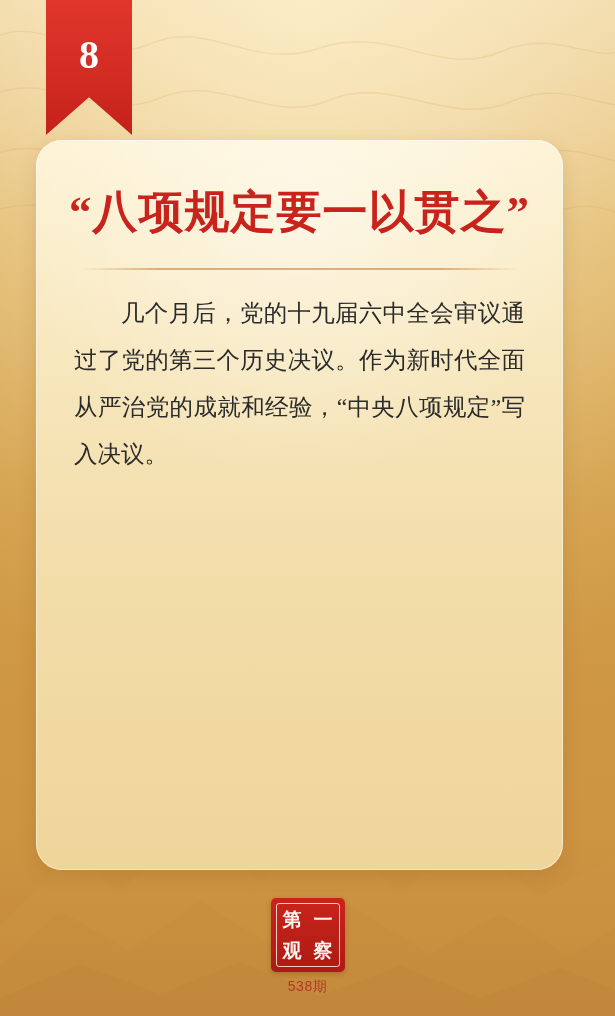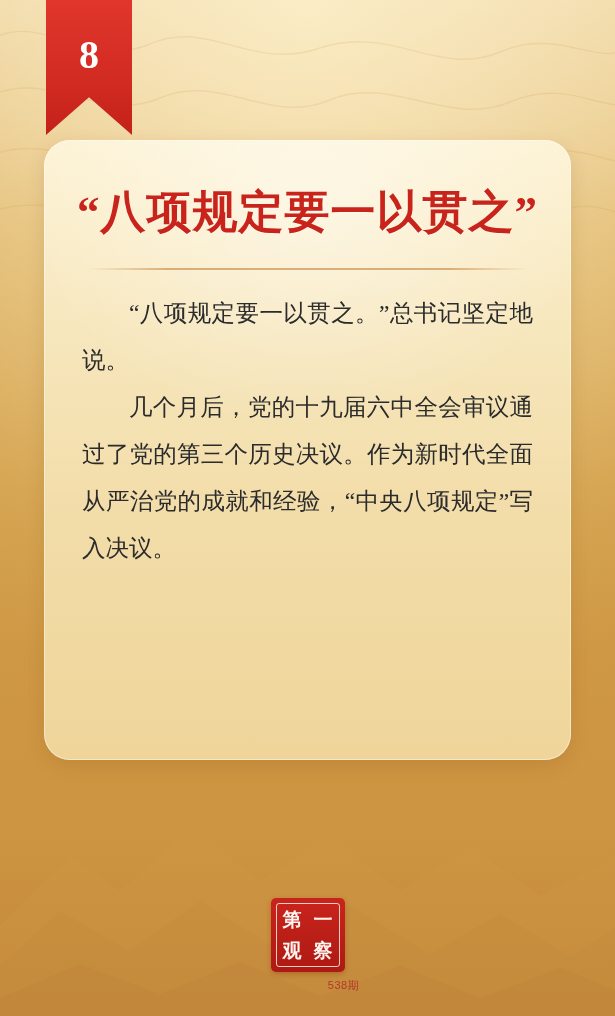--- a/index.html
+++ b/index.html
@@ -77,24 +77,24 @@
     font-size: 40px;
     font-weight: bold;
     font-family: "Liberation Serif", serif;
     z-index: 7;
     letter-spacing: 0;
   }
 
   
   .card {
     position: absolute;
-    left: 44px;
+    left: 36px;
     top: 140px;
     width: 527px;
-    height: 620px;
+    height: 730px;
     border-radius: 26px;
     background:
       linear-gradient(to bottom, #fdf3d6 0%, #f7e7bd 30%, #f2dca8 62%, #efd59a 100%);
     box-shadow: 0 6px 18px rgba(140,80,20,0.18), inset 0 0 0 1px rgba(255,255,255,0.45);
     overflow: hidden;
     z-index: 5;
   }
   .card::after {
     content: "";
     position: absolute;
@@ -173,25 +173,24 @@
     align-items: center;
     justify-items: center;
     line-height: 1;
   }
   .issue {
     position: absolute;
     left: 50%;
     transform: translateX(-50%);
     top: 978px;
     color: #b5372a;
-    font-size: 11px;
+    font-size: 14px;
     letter-spacing: 0.5px;
     font-family: "Liberation Sans", sans-serif;
     z-index: 6;
-    margin-left: 36px;
   }
 </style>
 </head>
 <body>
 
 <div class="page">
 
   <svg class="clouds" viewBox="0 0 615 260" preserveAspectRatio="none">
     <g fill="none" stroke="#c98f3e" stroke-width="1.4" opacity="0.5">
       <path d="M-10,40 C40,10 90,70 150,44 C210,18 250,72 320,48 C390,24 440,78 500,52 C560,26 600,70 630,46"></path>
@@ -207,21 +206,20 @@
     <path d="M0,322 L80,288 L160,318 L240,286 L320,320 L400,290 L480,322 L560,292 L615,314 L615,340 L0,340 Z" fill="#bb803a" opacity="0.55"></path>
   </svg>
 
   <div class="ribbon"></div>
   <div class="ribbon-number">8</div>
 
   <div class="card">
     <div class="headline">“八项规定要一以贯之”</div>
     <div class="rule"></div>
     <div class="body-text">
-      <p>“八项规定要一以贯之。”总书记坚定地说。</p>
       <p>几个月后，党的十九届六中全会审议通过了党的第三个历史决议。作为新时代全面从严治党的成就和经验，“中央八项规定”写入决议。</p>
     </div>
   </div>
 
   <div class="seal">
     <div class="seal-inner">
       <span>第</span>
       <span>一</span>
       <span>观</span>
       <span>察</span>

